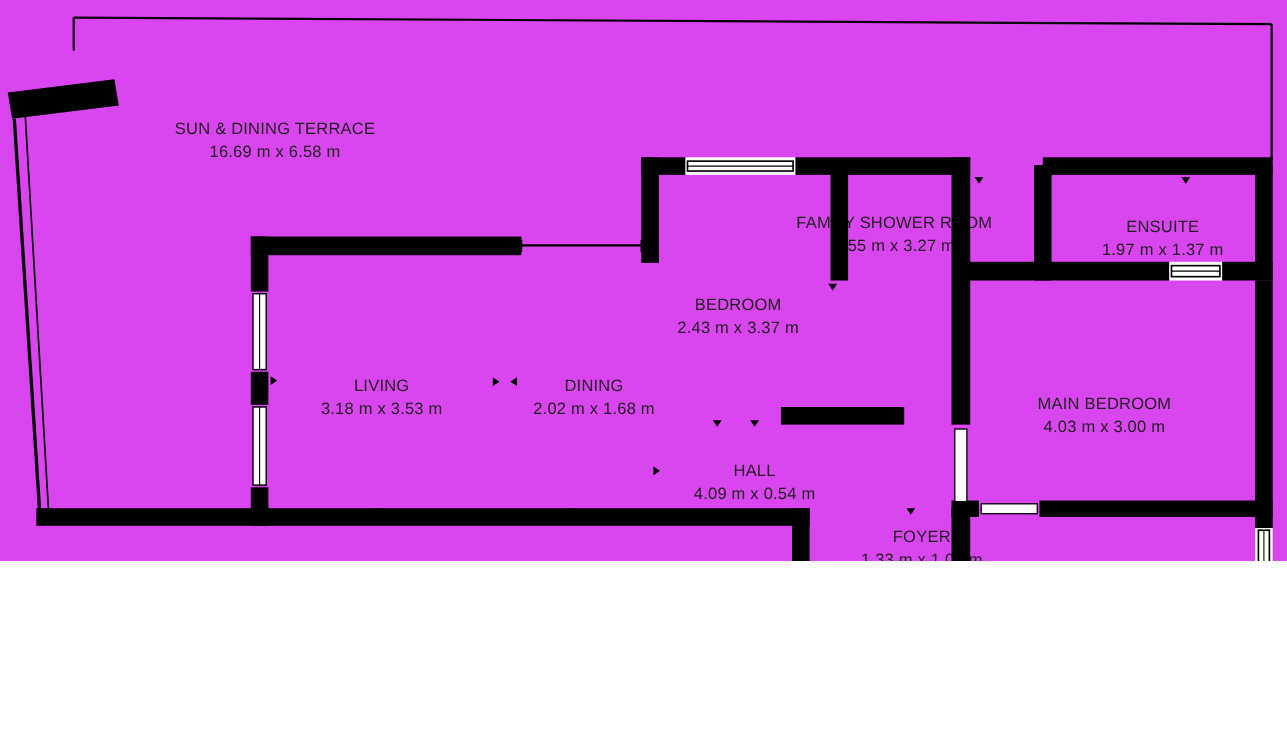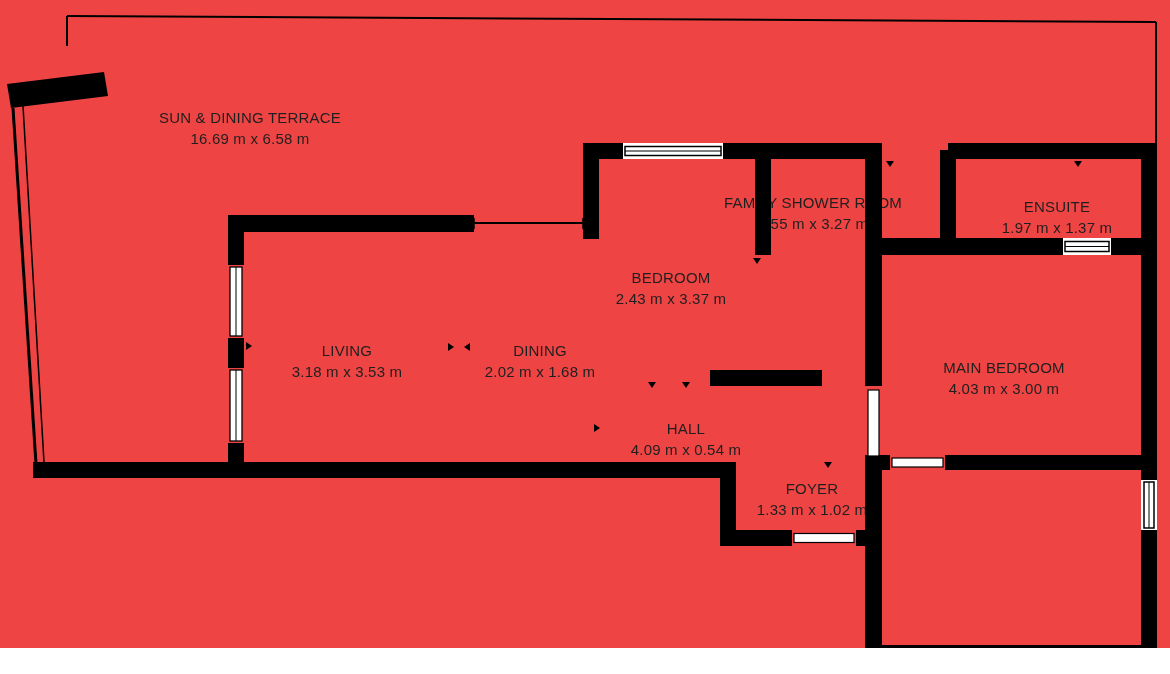--- a/index.html
+++ b/index.html
@@ -1,19 +1,19 @@
 <!DOCTYPE html>
 <html><head>
 <meta charset="utf-8">
 <style>
   html,body{margin:0;padding:0;background:#ffffff;}
   .floorplan{
     position:relative;
-    width:1170px;height:648px;
-    background:#ef4444;
+    width:1170px;height:510px;
+    background:#d946ef;
     overflow:hidden;
     font-family:"Liberation Sans",sans-serif;
   }
   .room-label{
     position:absolute;
     transform:translate(-50%,-50%);
     text-align:center;
     z-index:1;
     color:#1f1f1f;
     font-size:15px;
@@ -29,21 +29,21 @@
   }
   
   .pos-terrace{left:250px;top:128px}
   .pos-shower{left:813px;top:213px}
   .pos-ensuite{left:1057px;top:217px}
   .pos-kitchen{left:671px;top:288px}
   .pos-living{left:347px;top:361px}
   .pos-dining{left:540px;top:361px}
   .pos-main-bedroom{left:1004px;top:378px}
   .pos-hall{left:686px;top:439px}
-  .pos-foyer{left:812px;top:499px}
+  .pos-foyer{left:838px;top:499px}
   .pos-guest-bedroom{left:1025px;top:569px}
 </style>
 </head>
 <body>
 
 <div class="floorplan">
 
   <div class="room-label pos-terrace">
     <span class="name">SUN &amp; DINING TERRACE</span>
     <span class="dims">16.69 m x 6.58 m</span>

